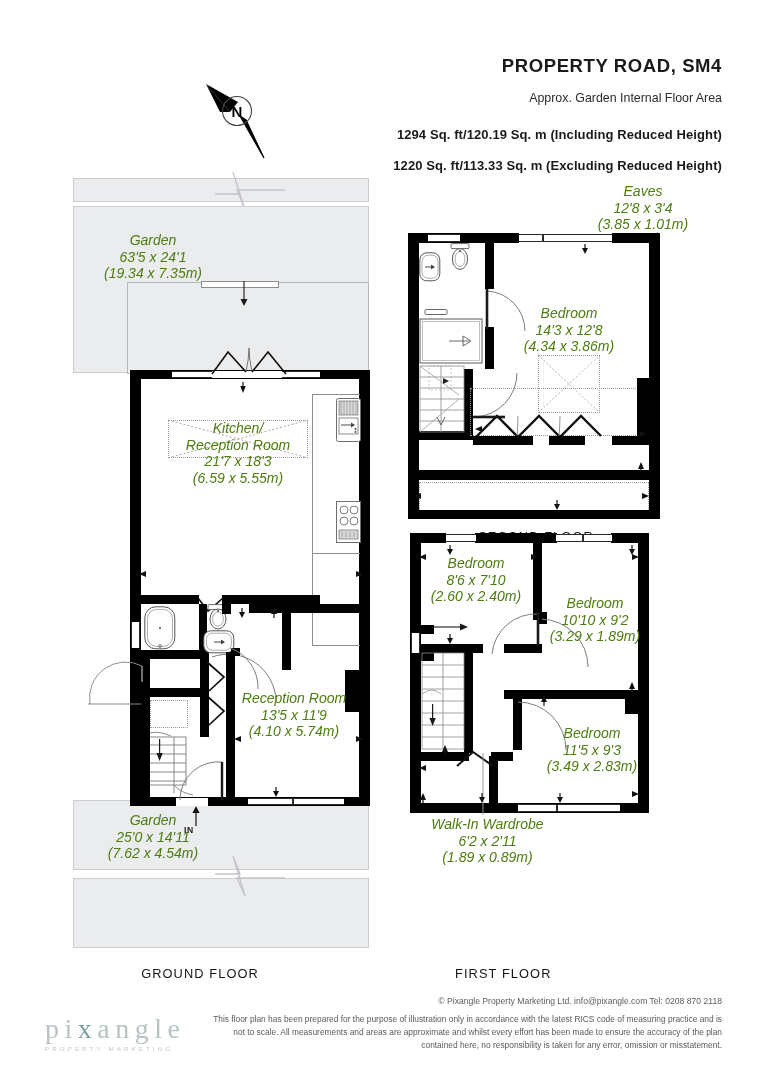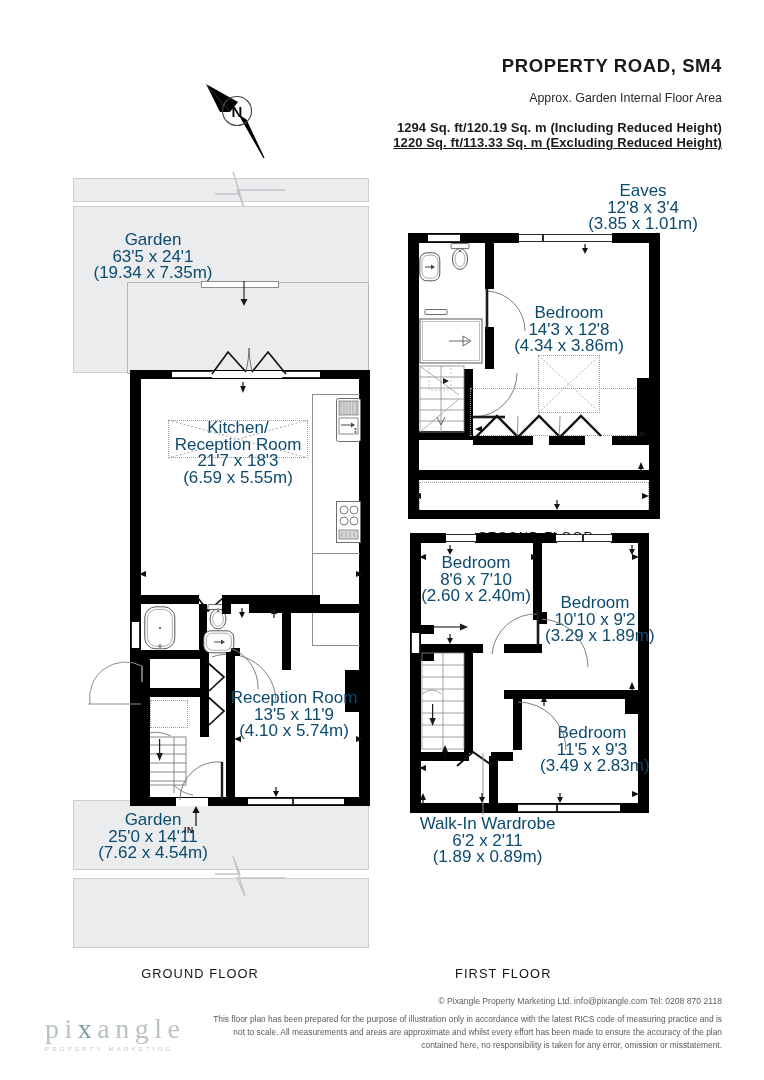--- a/index.html
+++ b/index.html
@@ -10,37 +10,37 @@
     position: relative;
     overflow: hidden;
     color: #1a1a1a;
   }
   .page { position: absolute; inset: 0; }
 
   
   .hdr { position: absolute; right: 42px; top: 55px; text-align: right; }
   .hdr-title { font-size: 18.5px; font-weight: bold; letter-spacing: .6px; }
   .hdr-sub { font-size: 12.4px; margin-top: 14px; color: #2b2b2b; }
-  .hdr-area { font-size: 13px; font-weight: bold; margin-top: 15px; letter-spacing: .1px; }
-  .hdr-area2 { font-size: 13px; font-weight: bold; margin-top: 0; letter-spacing: .1px; text-decoration: underline; }
+  .hdr-area { font-size: 13px; font-weight: bold; margin-top: 22px; letter-spacing: .1px; }
+  .hdr-area2 { font-size: 13px; font-weight: bold; margin-top: 16px; letter-spacing: .1px; }
 
   
   .compass { position: absolute; left: 200px; top: 68px; width: 90px; height: 95px; }
 
   
   .wall { position: absolute; background: #000; }
   .garden-fill { position: absolute; background: #ebecee; border: 1px solid #cbcdd0; }
   .white { position: absolute; background: #fff; }
   .thin { position: absolute; border: 1px solid #9a9a9a; }
   .win { position: absolute; background: #fff; border-top: 1.4px solid #2a2a2a; border-bottom: 1.4px solid #2a2a2a; }
   .winv { position: absolute; background: #fff; border-left: 1.4px solid #2a2a2a; border-right: 1.4px solid #2a2a2a; }
   .dotted { position: absolute; border: 1px dotted #9b9b9b; }
 
   
-  .lbl { position: absolute; text-align: center; font-size: 17px; line-height: 16.5px; color: #0c4a6e; white-space: nowrap; }
+  .lbl { position: absolute; text-align: center; font-size: 14px; line-height: 16.5px; color: #4d7c0f; white-space: nowrap; font-style: italic; }
   .floor-lbl { position: absolute; font-size: 12.8px; letter-spacing: 1.1px; color: #141414; white-space: nowrap; text-align: center; }
   .in-lbl { position: absolute; font-size: 8.6px; font-weight: bold; letter-spacing: .5px; }
 
   
   .foot-contact { position: absolute; right: 42px; top: 996px; font-size: 8.6px; color: #5d5d5d; }
   .foot-disc { position: absolute; right: 42px; top: 1013px; width: 522px; text-align: right;
                font-size: 8.4px; line-height: 13.2px; color: #5a5a5a; }
   .logo { position: absolute; left: 45px; top: 1014px; }
   .logo-word { font-family: "Liberation Serif", serif; font-size: 28px; letter-spacing: 5.5px; color: #b9c2c4; line-height: 30px; text-align: right; }
   .logo-word .xx { color: #7d9fa3; }

